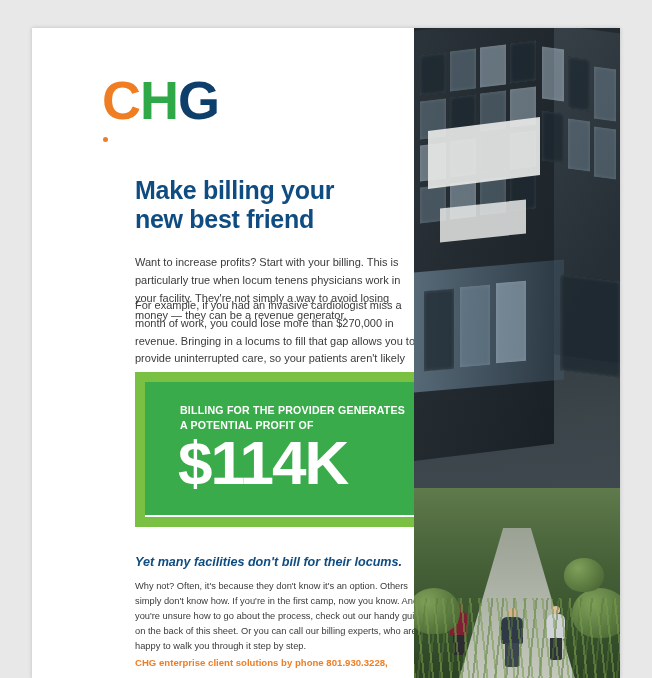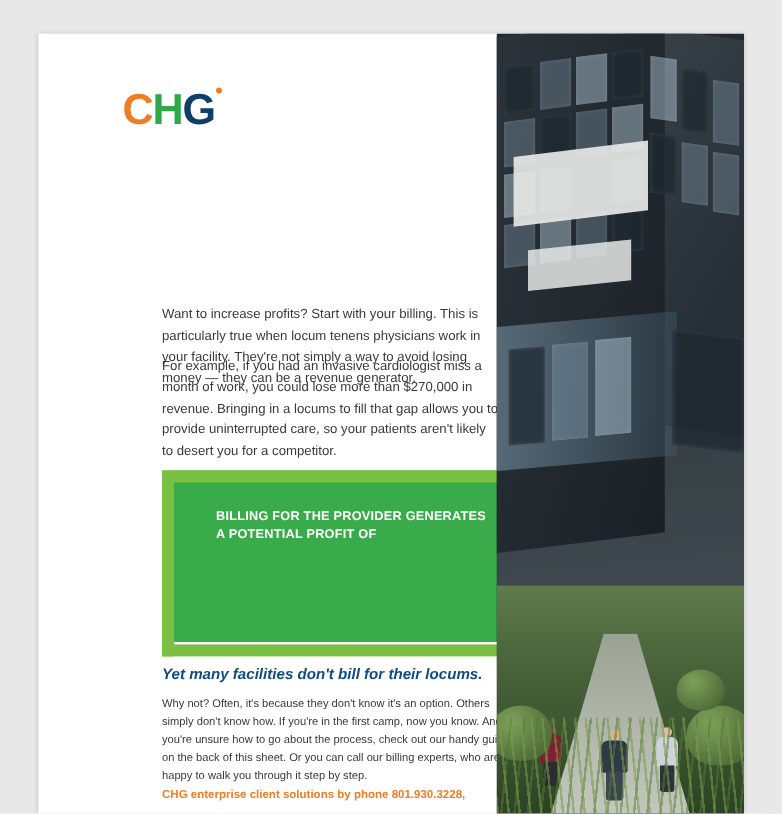--- a/index.html
+++ b/index.html
@@ -103,21 +103,21 @@
     height: 650px;
   }
   #logo {
     position: absolute;
     left: 70px;
     top: 45px;
     width: 110px;
   }
   .logo-letters {
     font-family: "Liberation Sans", sans-serif;
-    font-size: 36px;
+    font-size: 54px;
     font-weight: 700;
     letter-spacing: -1px;
     line-height: 1;
   }
   .logo-c { color: #f07d22; }
   .logo-h { color: #2fa847; }
   .logo-g { color: #0e3f6b; }
   .logo-dot {
     display: inline-block;
     width: 5px; height: 5px;
@@ -154,21 +154,21 @@
     font-size: 11px;
     line-height: 1.62;
   }
   #p1 { top: 226px; }
   #p2 { top: 269px; }
 
   
   #callout {
     position: absolute;
     left: 103px;
-    top: 364px;
+    top: 344px;
     width: 390px;
     height: 155px;
     padding-left: 40px;
   }
   .frame-top {
     position: absolute; left: 0; top: 0;
     width: 390px; height: 10px; background: #7ac143;
   }
   .frame-bottom {
     position: absolute; left: 0; bottom: 0;
@@ -247,34 +247,39 @@
 <body>
 
 <div id="page">
 
   <div id="content">
 
     <div id="logo">
       <div class="logo-letters"><span class="logo-c">C</span><span class="logo-h">H</span><span class="logo-g">G</span><span class="logo-dot"></span></div>
     </div>
 
+    <div id="headline">
+      <div>Make billing your</div>
+      <div>new best friend</div>
+    </div>
 
     <div class="body-p" id="p1">Want to increase profits? Start with your billing. This is particularly true when locum tenens physicians work in your facility. They're not simply a way to avoid losing money — they can be a revenue generator.</div>
     <div class="body-p" id="p2">For example, if you had an invasive cardiologist miss a month of work, you could lose more than $270,000 in revenue. Bringing in a locums to fill that gap allows you to provide uninterrupted care, so your patients aren't likely to desert you for a competitor.</div>
 
     <div id="callout">
       <div class="frame-inner-block"></div>
       <div class="green-fill"></div>
       <div class="frame-top"></div>
       <div class="frame-bottom"></div>
       <div class="frame-left"></div>
       <div class="callout-kicker">
         <div>BILLING FOR THE PROVIDER GENERATES</div>
         <div>A POTENTIAL PROFIT OF</div>
       </div>
+      <div class="callout-amount">$114K</div>
     </div>
 
     <div id="subhead">Yet many facilities don't bill for their locums.</div>
     <div id="p3">Why not? Often, it's because they don't know it's an option. Others simply don't know how. If you're in the first camp, now you know. And if you're unsure how to go about the process, check out our handy guide on the back of this sheet. Or you can call our billing experts, who are happy to walk you through it step by step.</div>
 
     <div id="contact">
       <div>CHG enterprise client solutions by phone 801.930.3228,</div>
 
     </div>
   </div>

